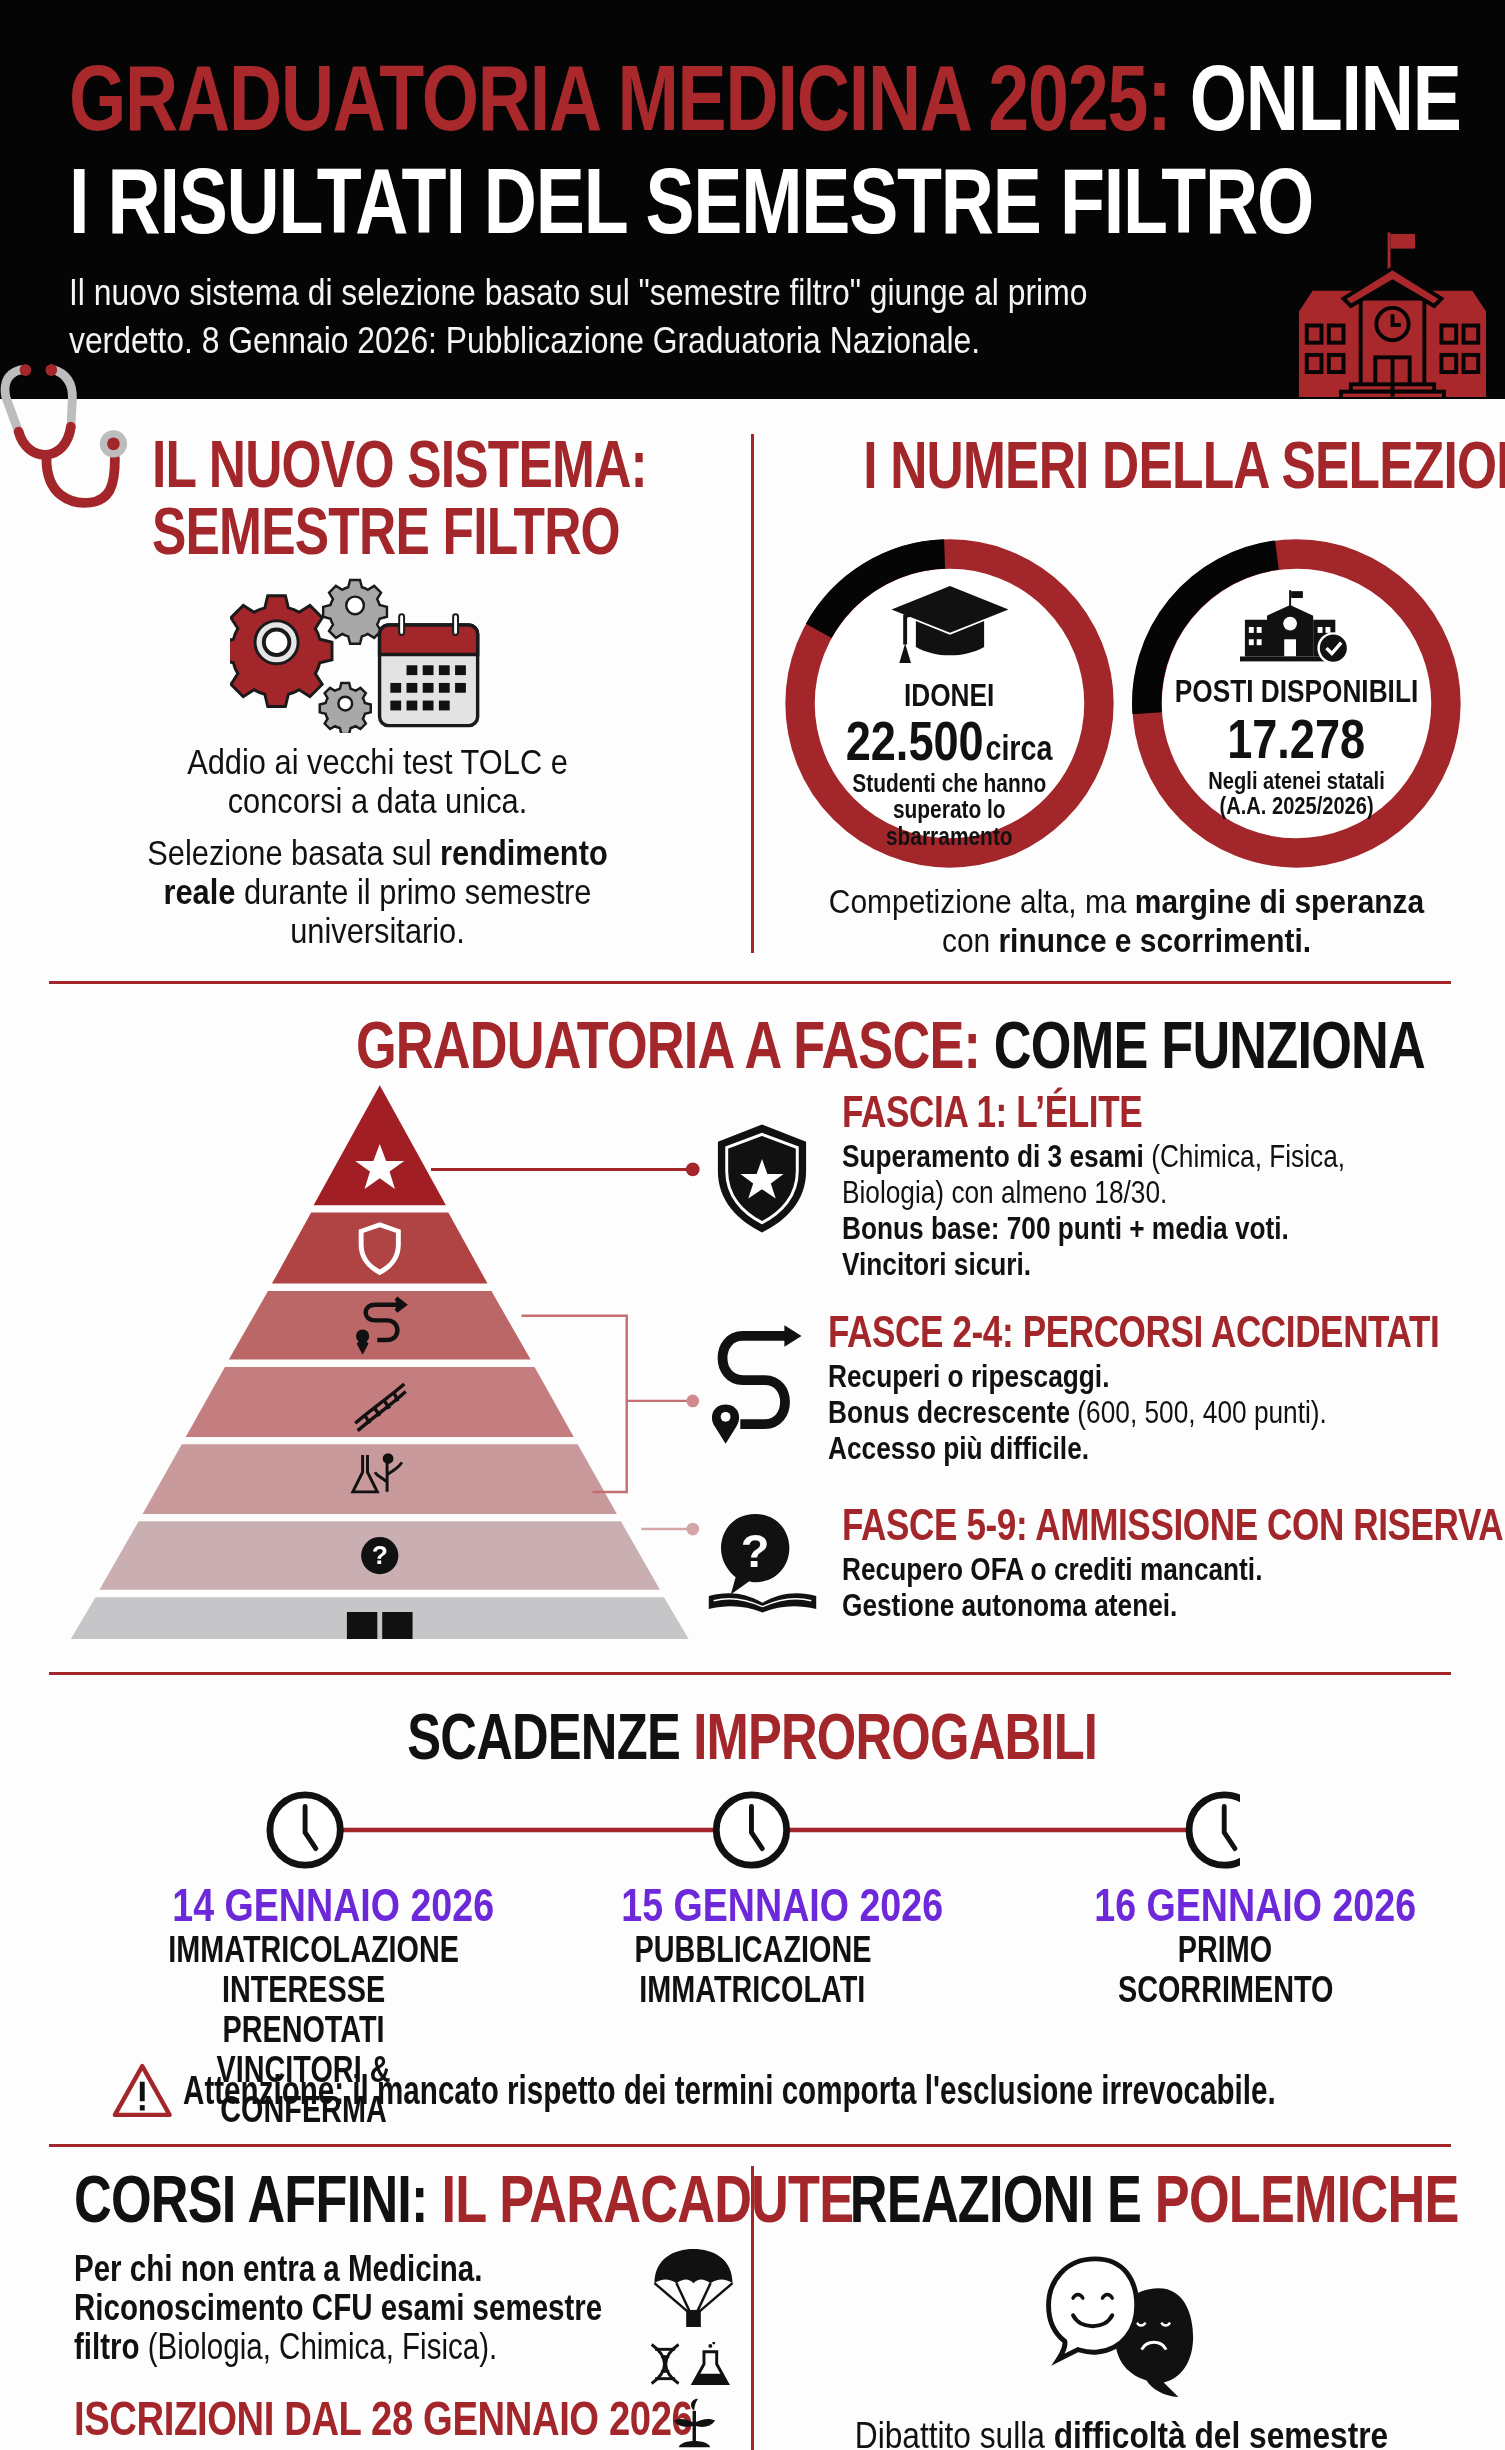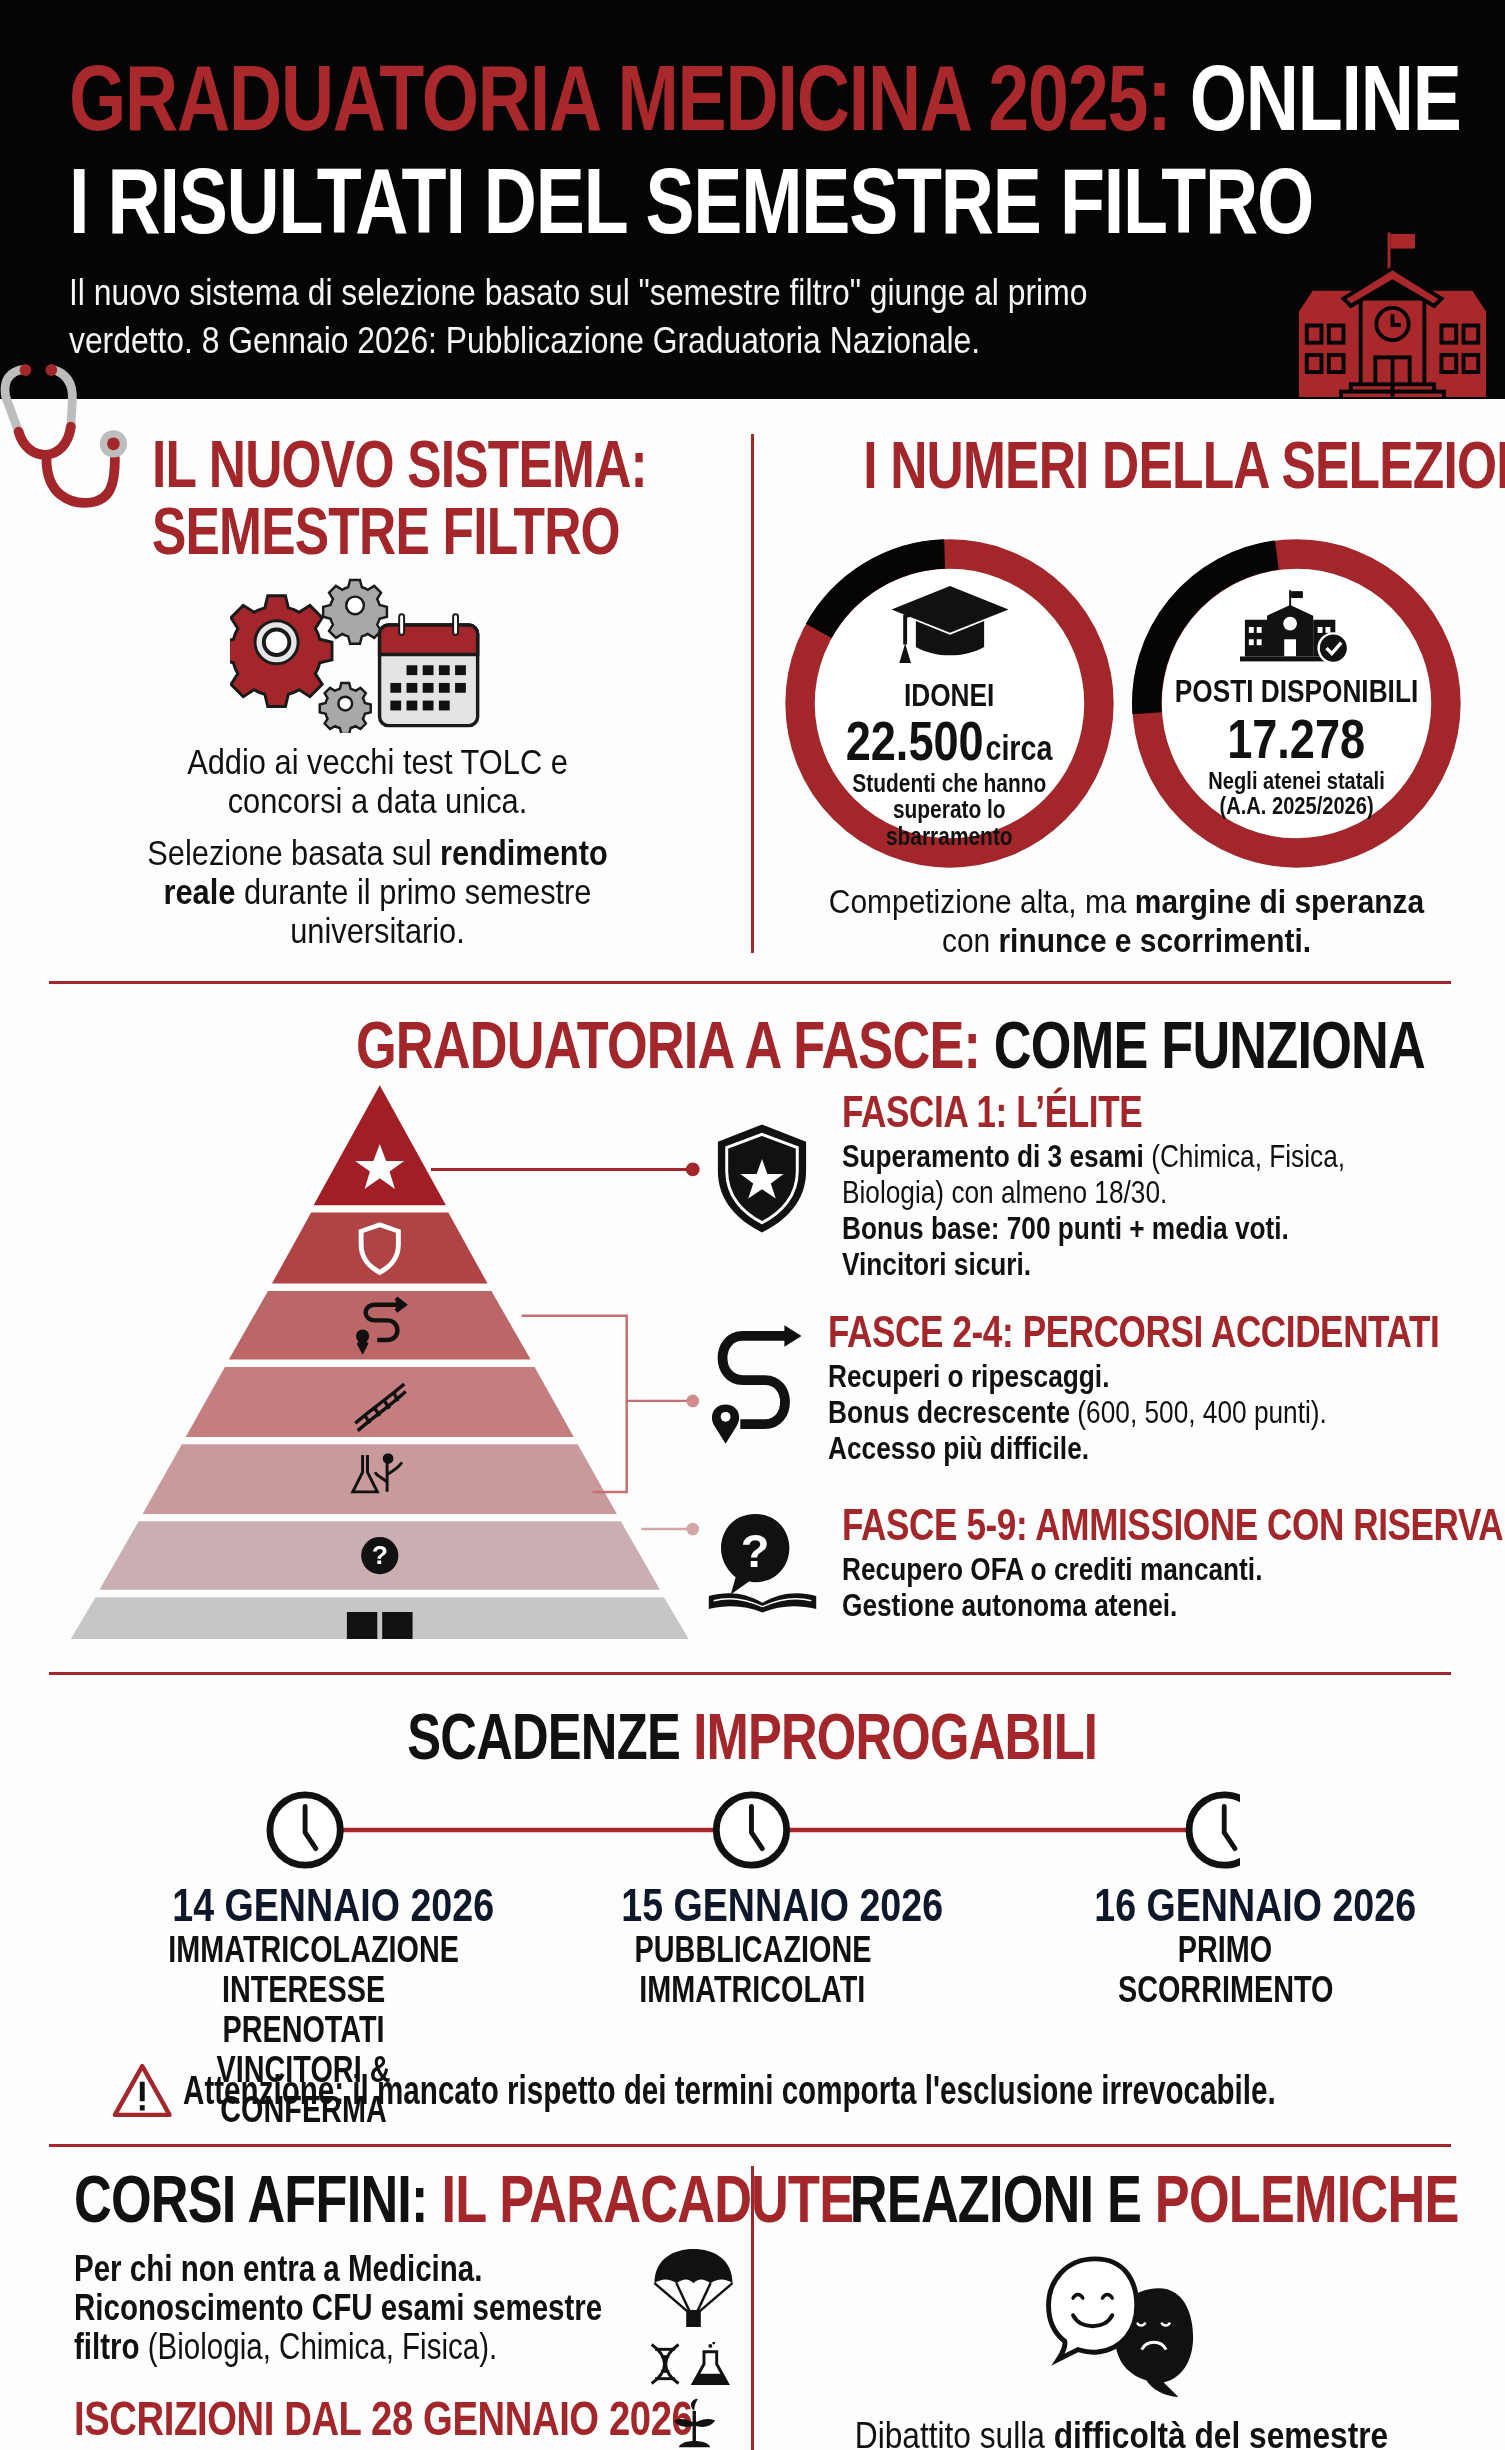--- a/index.html
+++ b/index.html
@@ -27,21 +27,21 @@
 
   
   .ring-wrap { width: 343px; height: 343px; }
   .ring-inner { left: 0; top: 0; width: 343px; height: 343px; display: flex; flex-direction: column; align-items: center; justify-content: flex-start; }
 
   
   .fh { font-size: 45px; line-height: 49px; font-weight: 700; color: #a3262a; white-space: nowrap; transform: scaleX(0.78); transform-origin: left top; letter-spacing: -0.5px; }
   .fb { font-size: 32px; line-height: 36px; white-space: nowrap; transform: scaleX(0.82); transform-origin: left top; }
 
   
-  .tl-date { font-size: 47px; line-height: 51px; font-weight: 700; color: #0f172a; white-space: nowrap; }
+  .tl-date { font-size: 47px; line-height: 51px; font-weight: 700; color: #6d28d9; white-space: nowrap; }
   .tl-desc { font-size: 36px; line-height: 40px; font-weight: 700; color: #111; }
   .tl-col { width: 343px; text-align: center; }
   .sq { display: inline-block; transform: scaleX(0.80); transform-origin: center top; }
 </style>
 </head>
 <body>
 
 <div id="header" class="abs">
   <div class="abs hdr-line" style="top:49px;">
     <span class="red" style="color:#a8282b">GRADUATORIA MEDICINA 2025:</span><span class="wht"> ONLINE</span>

